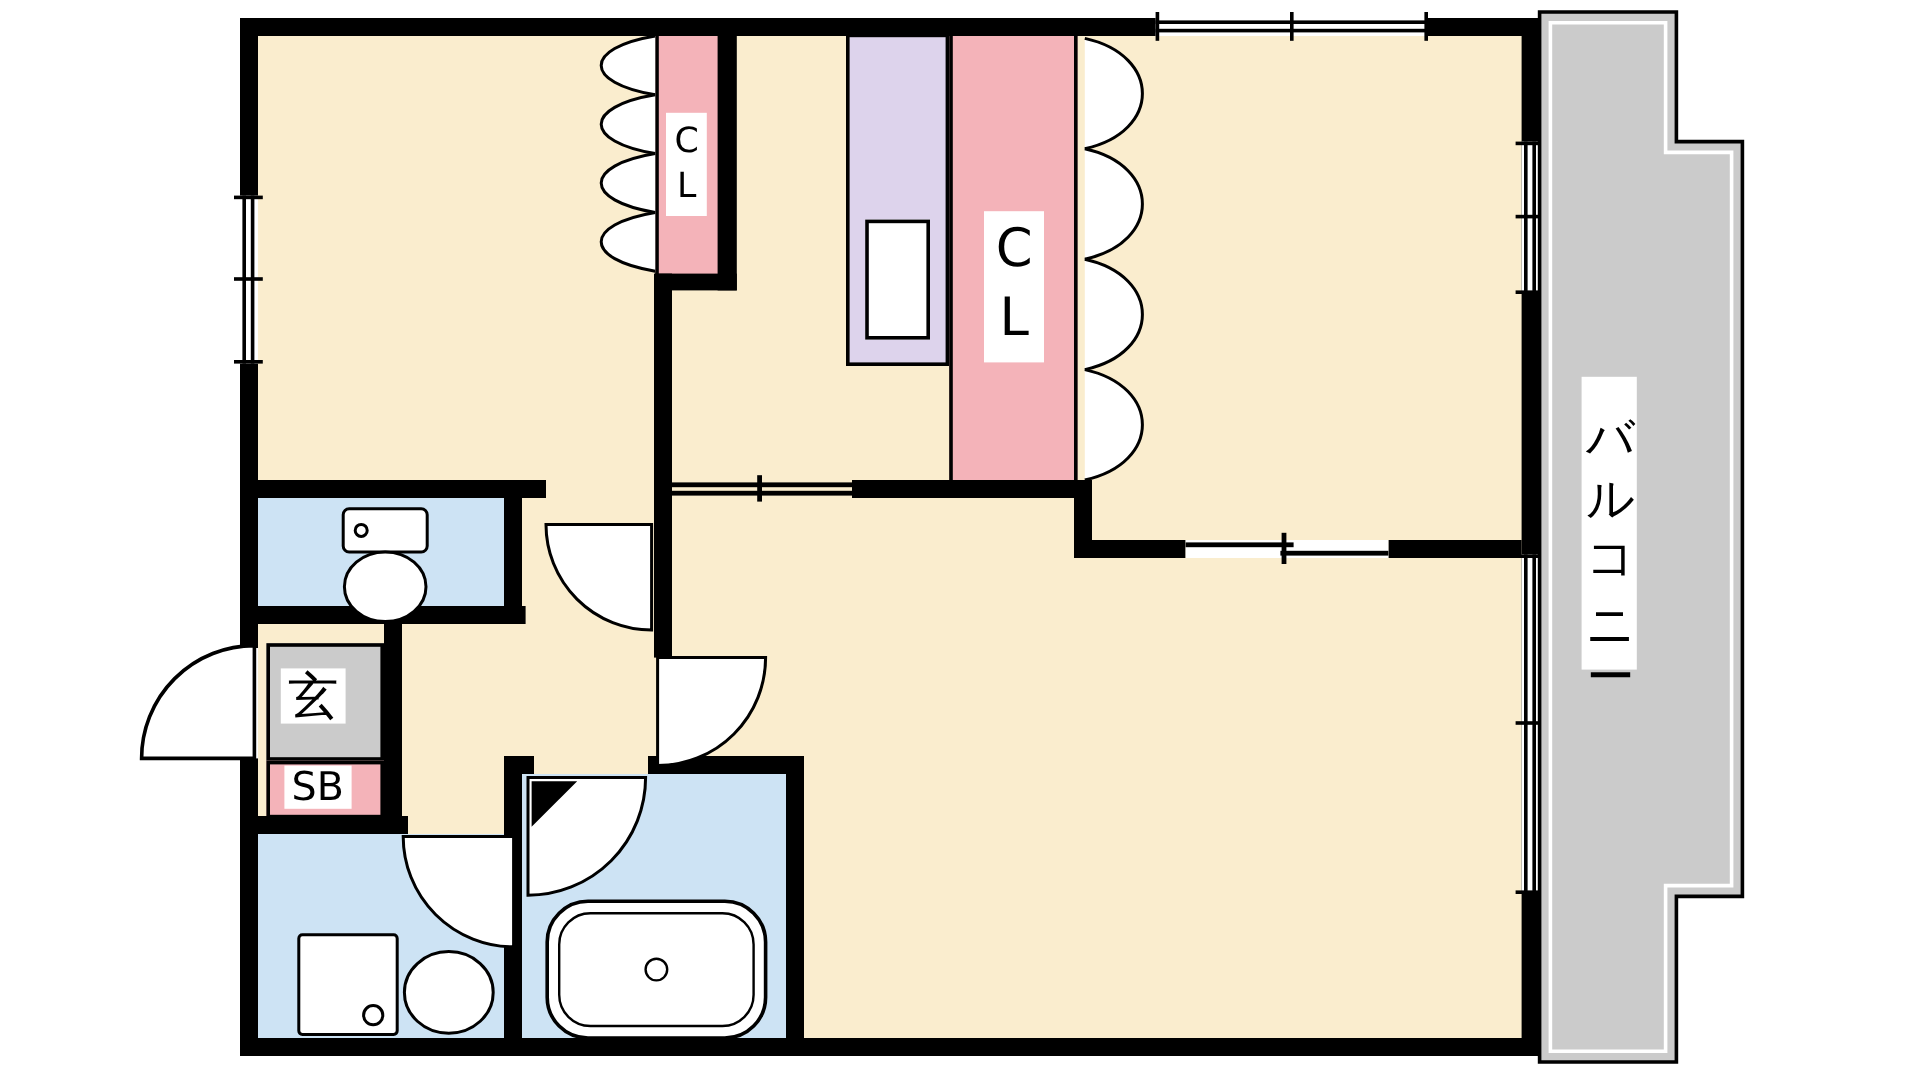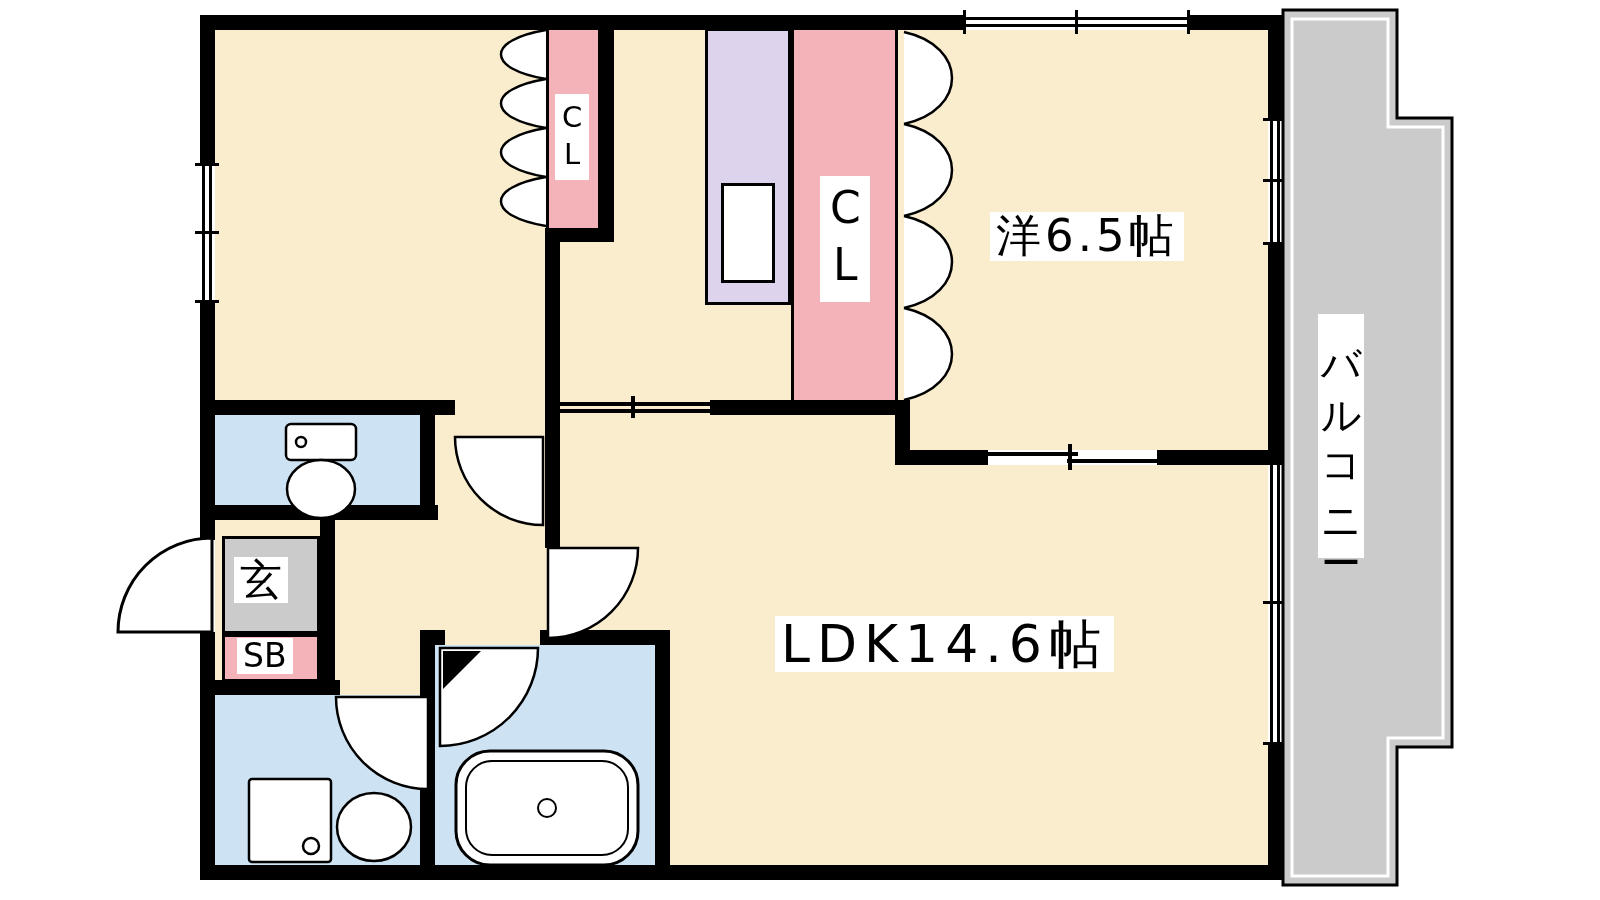--- a/index.html
+++ b/index.html
@@ -141,23 +141,21 @@
     </g>
 
     <g>
       <rect x="456" y="751" width="182" height="114" rx="34" fill="#fff" stroke="#000" stroke-width="3"></rect>
       <rect x="466" y="761" width="162" height="94" rx="26" fill="none" stroke="#000" stroke-width="2"></rect>
       <circle cx="547" cy="808" r="9" fill="#fff" stroke="#000" stroke-width="2"></circle>
     </g>
   </svg>
 
 
-  <div class="chip" style="left:990px;top:212px;font-size:45px;letter-spacing:4px;">洋6.5帖</div>
 
-  <div class="chip" style="left:775px;top:616px;font-size:52px;letter-spacing:7px;">LDK14.6帖</div>
 
   <div class="chip vert" style="left:555px;top:94px;font-size:29px;letter-spacing:3px;">CL</div>
 
   <div class="chip vert" style="left:820px;top:176px;font-size:44px;letter-spacing:6px;">CL</div>
 
   <div class="chip" style="left:234px;top:557px;font-size:42px;">玄</div>
 
   <div class="chip" style="left:237px;top:638px;font-size:33px;">SB</div>
 
   <div class="chip vert" style="left:1318px;top:314px;font-size:40px;letter-spacing:10px;">バルコニー</div>

